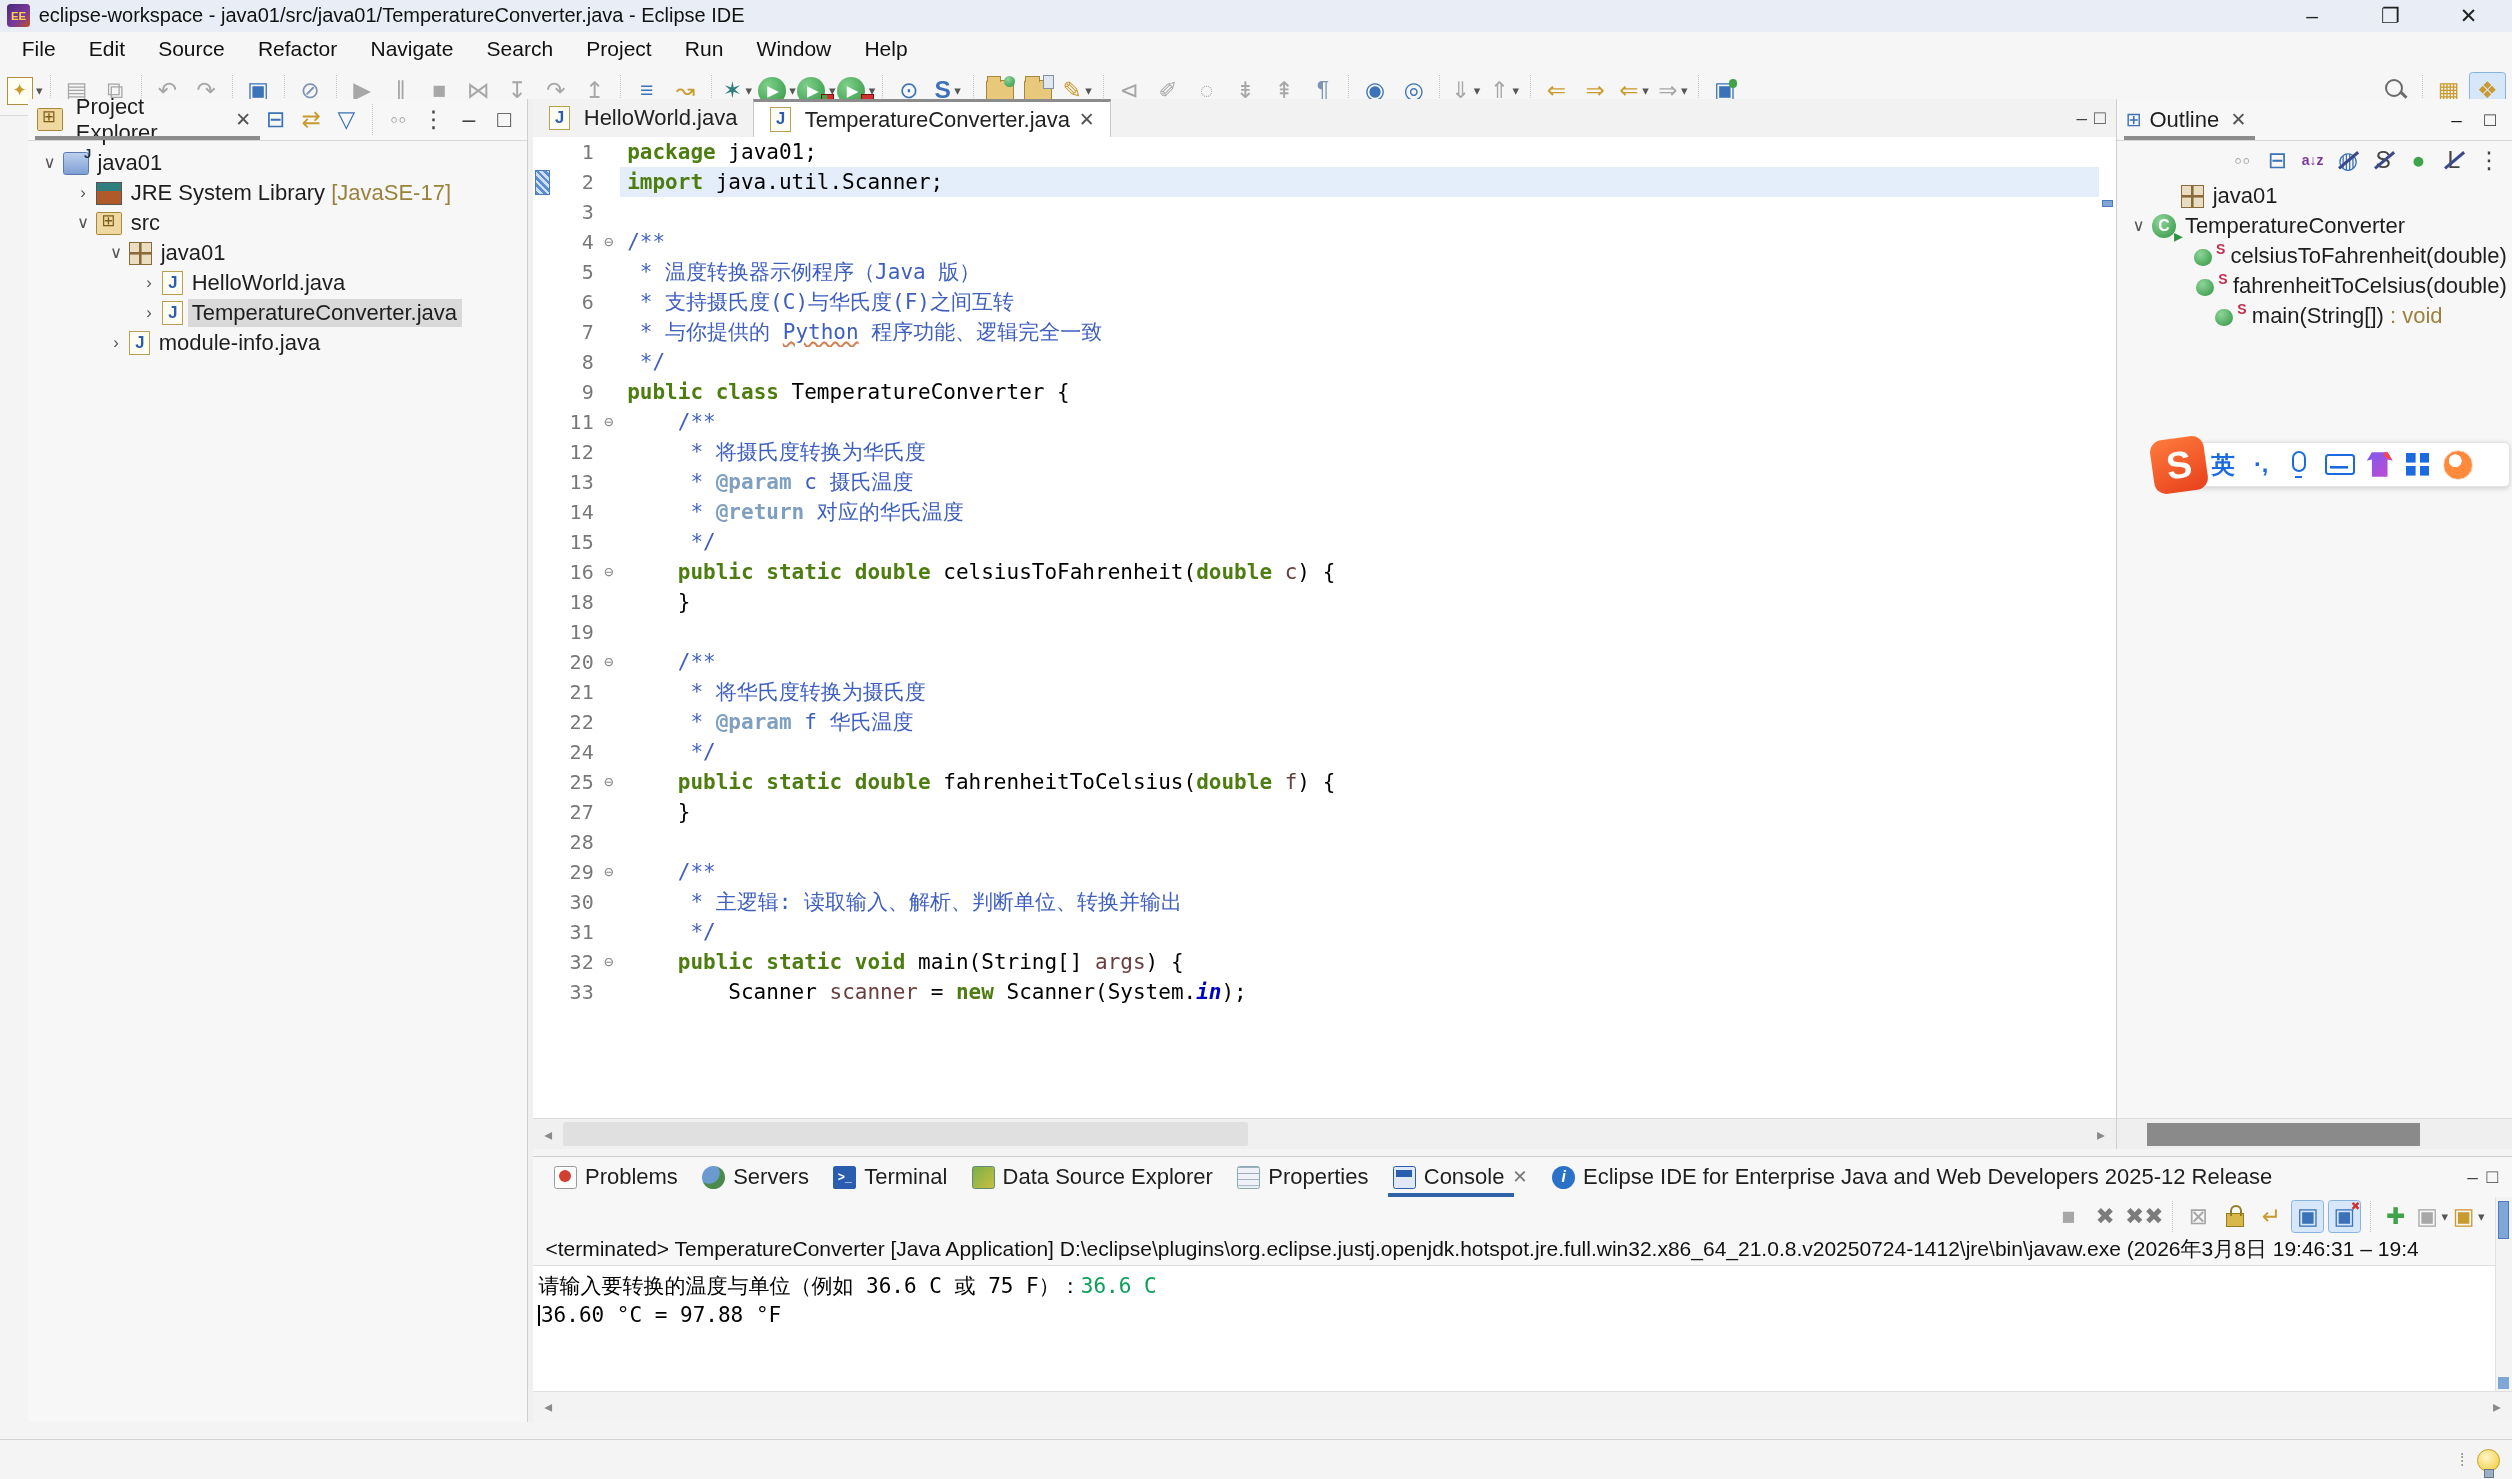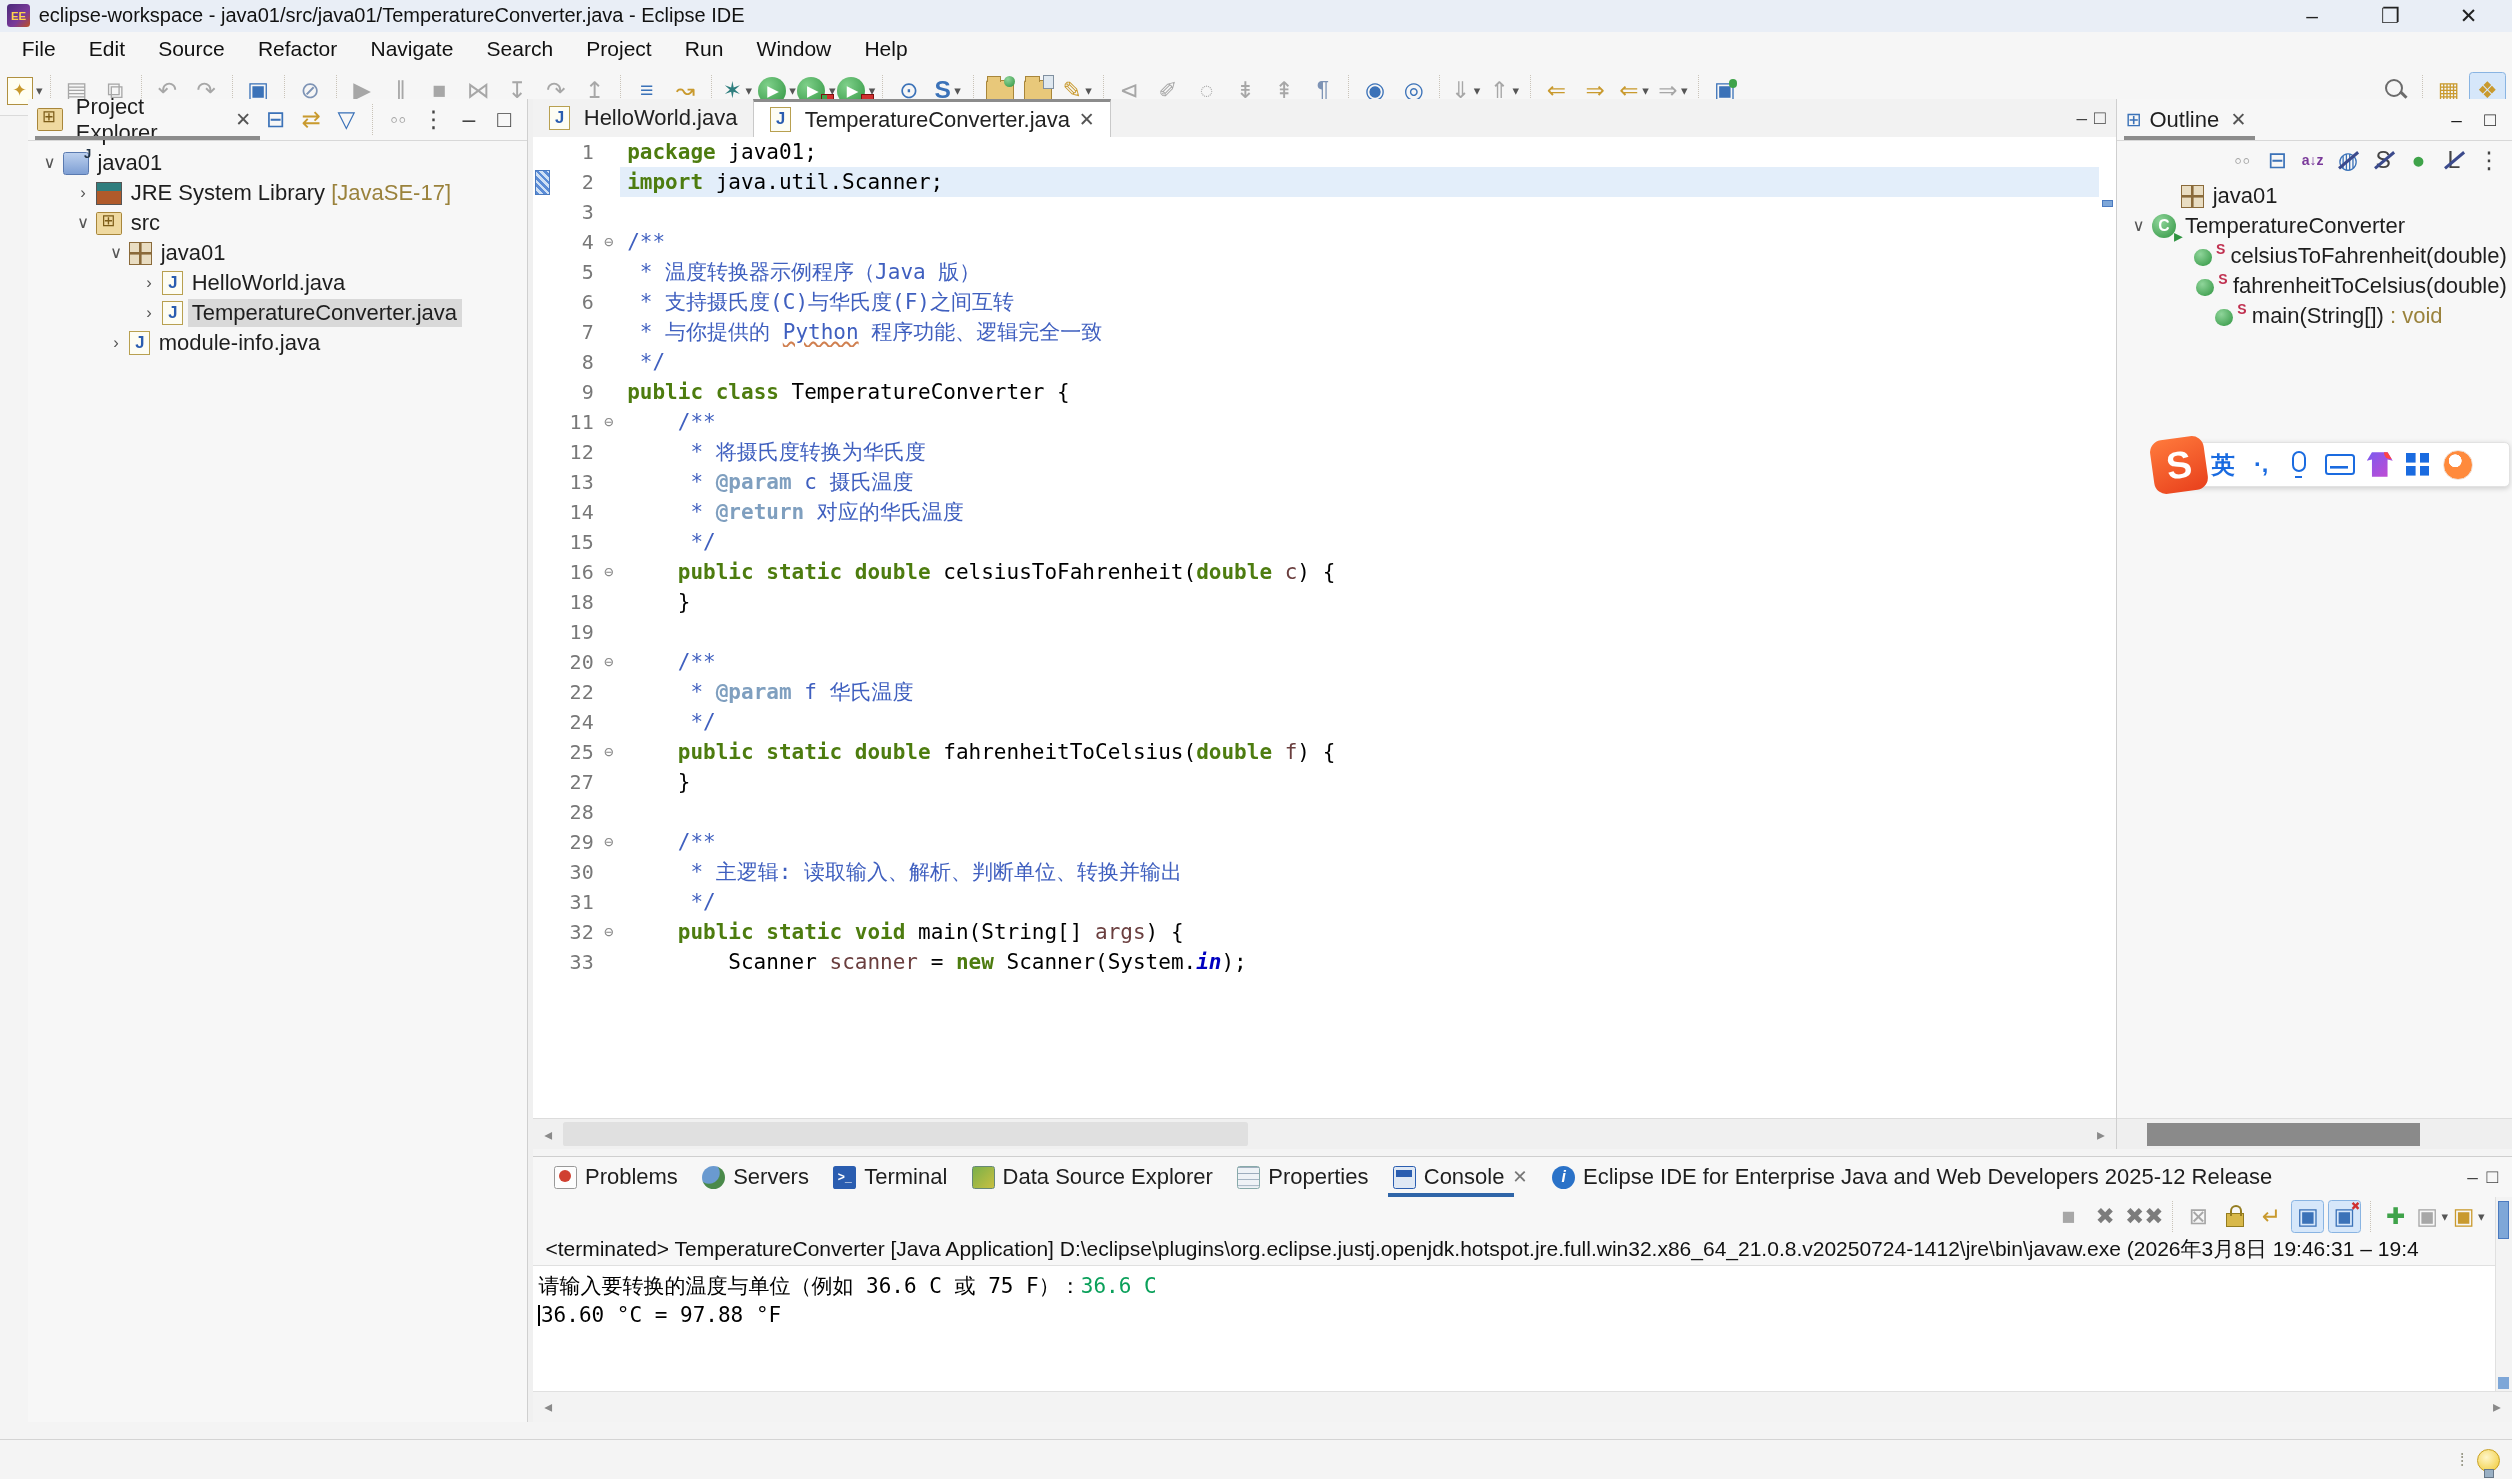--- a/index.html
+++ b/index.html
@@ -479,20 +479,21 @@
                 <div class="cl"><span class="ann"></span><span class="num">9</span><span class="fold"></span><span class="codetxt"><span class="k">public</span><span class="d"> </span><span class="k">class</span><span class="d"> TemperatureConverter {</span></span><span class="ovr"></span></div>
                 <div class="cl"><span class="ann"></span><span class="num">11</span><span class="fold">⊖</span><span class="codetxt"><span class="c">    /**</span></span><span class="ovr"></span></div>
                 <div class="cl"><span class="ann"></span><span class="num">12</span><span class="fold"></span><span class="codetxt"><span class="c">     * 将摄氏度转换为华氏度</span></span><span class="ovr"></span></div>
                 <div class="cl"><span class="ann"></span><span class="num">13</span><span class="fold"></span><span class="codetxt"><span class="c">     * </span><span class="t">@param</span><span class="c"> c 摄氏温度</span></span><span class="ovr"></span></div>
                 <div class="cl"><span class="ann"></span><span class="num">14</span><span class="fold"></span><span class="codetxt"><span class="c">     * </span><span class="t">@return</span><span class="c"> 对应的华氏温度</span></span><span class="ovr"></span></div>
                 <div class="cl"><span class="ann"></span><span class="num">15</span><span class="fold"></span><span class="codetxt"><span class="c">     */</span></span><span class="ovr"></span></div>
                 <div class="cl"><span class="ann"></span><span class="num">16</span><span class="fold">⊖</span><span class="codetxt"><span class="d">    </span><span class="k">public</span><span class="d"> </span><span class="k">static</span><span class="d"> </span><span class="k">double</span><span class="d"> celsiusToFahrenheit(</span><span class="k">double</span><span class="d"> </span><span class="v">c</span><span class="d">) {</span></span><span class="ovr"></span></div>
                 <div class="cl"><span class="ann"></span><span class="num">18</span><span class="fold"></span><span class="codetxt"><span class="d">    }</span></span><span class="ovr"></span></div>
                 <div class="cl"><span class="ann"></span><span class="num">19</span><span class="fold"></span><span class="codetxt"></span><span class="ovr"></span></div>
                 <div class="cl"><span class="ann"></span><span class="num">20</span><span class="fold">⊖</span><span class="codetxt"><span class="c">    /**</span></span><span class="ovr"></span></div>
+                <div class="cl"><span class="ann"></span><span class="num">21</span><span class="fold"></span><span class="codetxt"><span class="c">     * 将华氏度转换为摄氏度</span></span><span class="ovr"></span></div>
                 <div class="cl"><span class="ann"></span><span class="num">22</span><span class="fold"></span><span class="codetxt"><span class="c">     * </span><span class="t">@param</span><span class="c"> f 华氏温度</span></span><span class="ovr"></span></div>
                 <div class="cl"><span class="ann"></span><span class="num">24</span><span class="fold"></span><span class="codetxt"><span class="c">     */</span></span><span class="ovr"></span></div>
                 <div class="cl"><span class="ann"></span><span class="num">25</span><span class="fold">⊖</span><span class="codetxt"><span class="d">    </span><span class="k">public</span><span class="d"> </span><span class="k">static</span><span class="d"> </span><span class="k">double</span><span class="d"> fahrenheitToCelsius(</span><span class="k">double</span><span class="d"> </span><span class="v">f</span><span class="d">) {</span></span><span class="ovr"></span></div>
                 <div class="cl"><span class="ann"></span><span class="num">27</span><span class="fold"></span><span class="codetxt"><span class="d">    }</span></span><span class="ovr"></span></div>
                 <div class="cl"><span class="ann"></span><span class="num">28</span><span class="fold"></span><span class="codetxt"></span><span class="ovr"></span></div>
                 <div class="cl"><span class="ann"></span><span class="num">29</span><span class="fold">⊖</span><span class="codetxt"><span class="c">    /**</span></span><span class="ovr"></span></div>
                 <div class="cl"><span class="ann"></span><span class="num">30</span><span class="fold"></span><span class="codetxt"><span class="c">     * 主逻辑: 读取输入、解析、判断单位、转换并输出</span></span><span class="ovr"></span></div>
                 <div class="cl"><span class="ann"></span><span class="num">31</span><span class="fold"></span><span class="codetxt"><span class="c">     */</span></span><span class="ovr"></span></div>
                 <div class="cl"><span class="ann"></span><span class="num">32</span><span class="fold">⊖</span><span class="codetxt"><span class="d">    </span><span class="k">public</span><span class="d"> </span><span class="k">static</span><span class="d"> </span><span class="k">void</span><span class="d"> main(String[] </span><span class="v">args</span><span class="d">) {</span></span><span class="ovr"></span></div>
                 <div class="cl"><span class="ann"></span><span class="num">33</span><span class="fold"></span><span class="codetxt"><span class="d">        Scanner </span><span class="v">scanner</span><span class="d"> = </span><span class="k">new</span><span class="d"> Scanner(System.</span><span class="si">in</span><span class="d">);</span></span><span class="ovr"></span></div>

